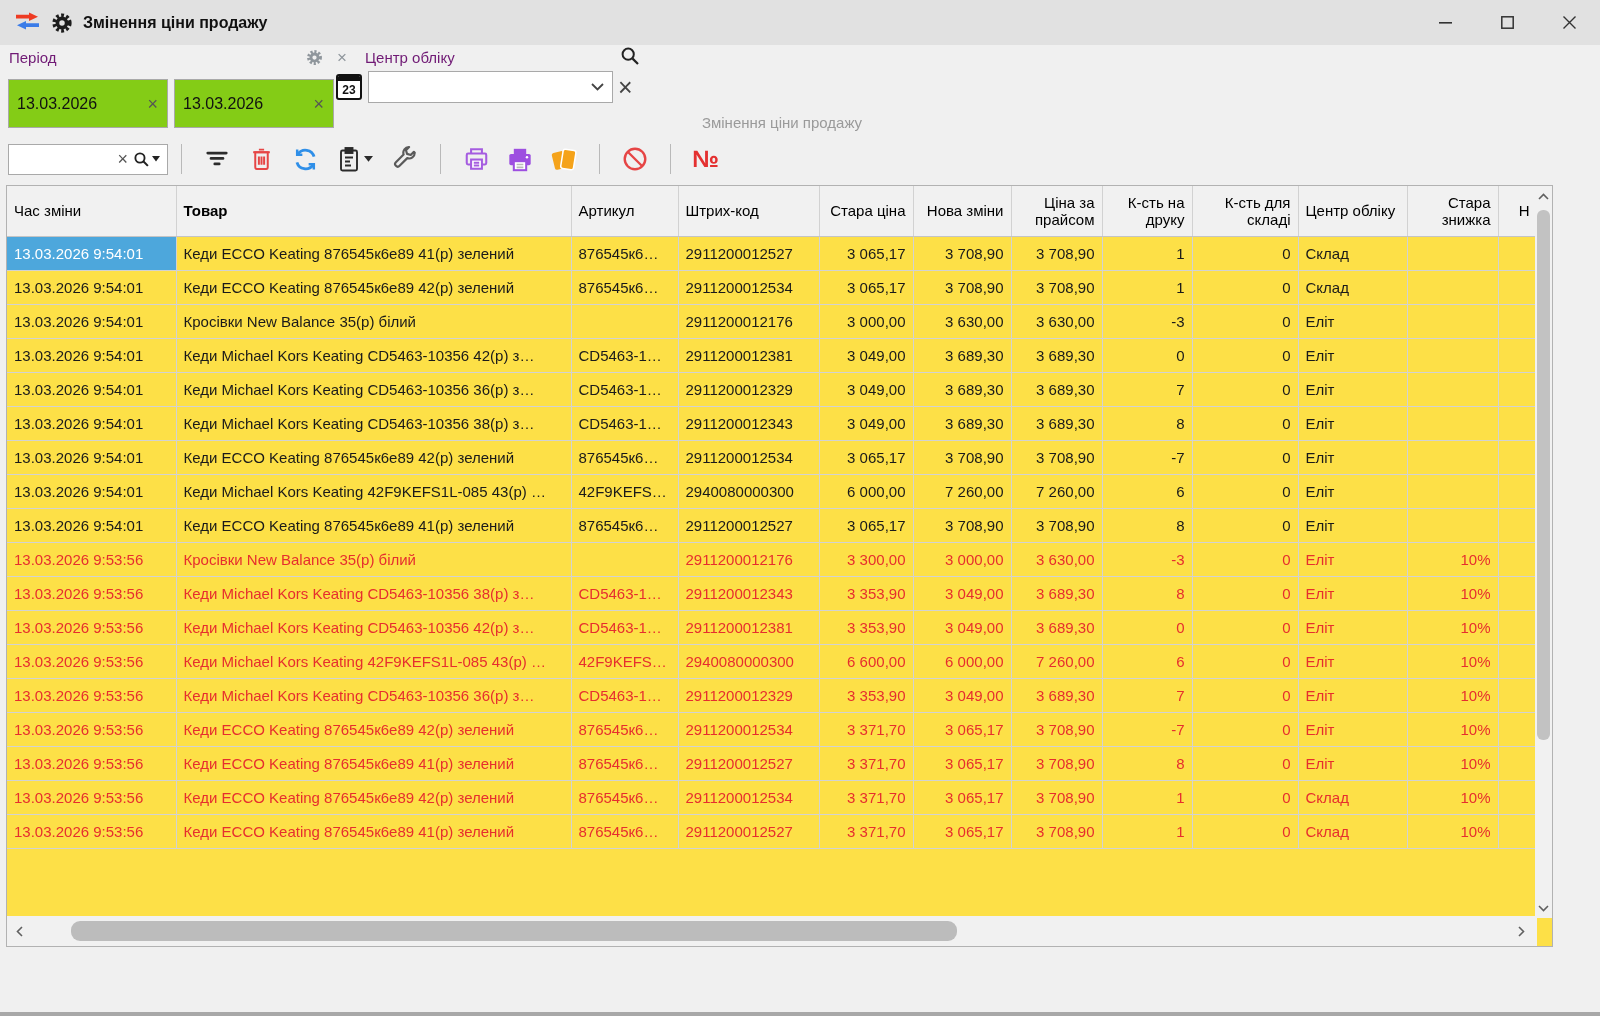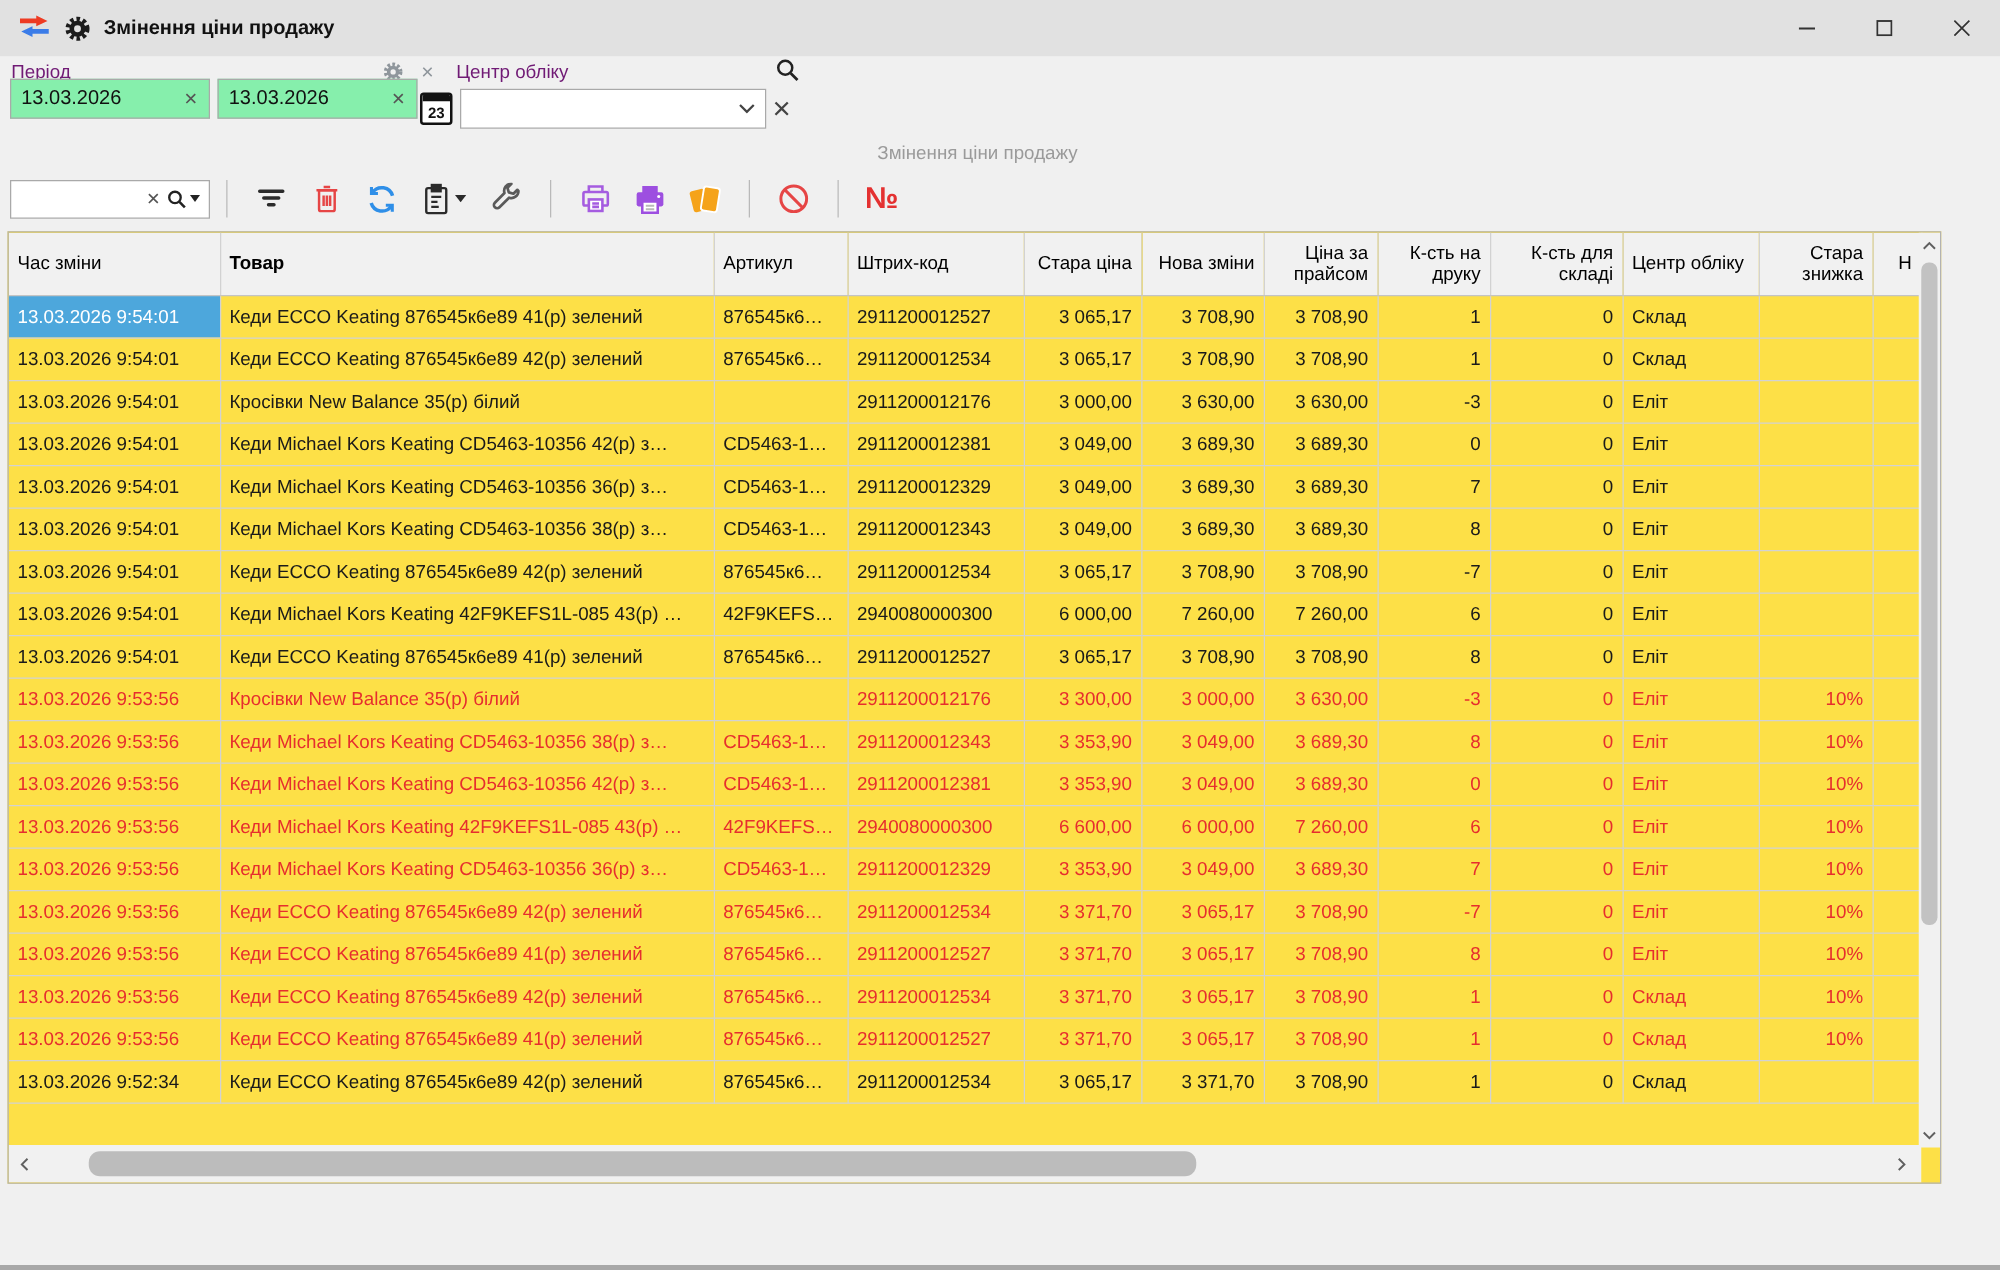--- a/index.html
+++ b/index.html
@@ -12,21 +12,21 @@
               display:flex; align-items:center; padding-left:14px; }
   .titlebar .app-icon { display:flex; align-items:center; margin-right:10px; }
   .titlebar .gear { margin-right:10px; display:flex; align-items:center; }
   .titlebar .title { font-size:16px; font-weight:bold; color:#111; }
   .win-controls { position:absolute; right:0; top:0; height:45px; display:flex; }
   .win-btn { width:62px; height:45px; display:flex; align-items:center; justify-content:center; color:#333; }
 
   
   .flt-label { position:absolute; font-size:15px; color:#701a75; }
   .flt-icon { position:absolute; display:flex; align-items:center; color:#8f969c; }
-  .inputbox { position:absolute; top:63px; height:32px; background:#86efac; border:1px solid #a9a9a9;
+  .inputbox { position:absolute; top:79px; height:49px; background:#84cc16; border:1px solid #a9a9a9;
               display:flex; align-items:center; font-size:16px; color:#111; }
   .inputbox input { border:none; outline:none; flex:1 1 auto; width:50px; font:inherit; color:inherit; padding-left:8px; background:transparent; }
   .clear-x { font-size:18px; color:#555; padding:0 9px; cursor:default; line-height:1; }
   .calendar-btn { position:absolute; top:74px; left:336px; width:26px; height:26px; border:2px solid #111;
                   border-radius:3px; background:#fff; display:flex; flex-direction:column; overflow:hidden; }
   .calendar-btn .cal-top { height:5px; background:#111; }
   .calendar-btn .cal-num { flex:1; display:flex; align-items:center; justify-content:center;
                            font-size:12px; font-weight:bold; color:#111; }
   .combo { position:absolute; top:71px; left:368px; width:245px; height:32px; background:#fff;
            border:1px solid #a9a9a9; display:flex; align-items:center; justify-content:flex-end; }
@@ -515,34 +515,20 @@
             <td class="al-left">2911200012527</td>
             <td class="al-right">3 371,70</td>
             <td class="al-right">3 065,17</td>
             <td class="al-right">3 708,90</td>
             <td class="al-right">1</td>
             <td class="al-right">0</td>
             <td class="al-left">Склад</td>
             <td class="al-right">10%</td>
             <td class="al-right"></td>
           </tr>
-          <tr>
-            <td class="al-left">13.03.2026 9:52:34</td>
-            <td class="al-left">Кеди ECCO Keating 876545к6е89 42(р) зелений</td>
-            <td class="al-left">876545к6…</td>
-            <td class="al-left">2911200012534</td>
-            <td class="al-right">3 065,17</td>
-            <td class="al-right">3 371,70</td>
-            <td class="al-right">3 708,90</td>
-            <td class="al-right">1</td>
-            <td class="al-right">0</td>
-            <td class="al-left">Склад</td>
-            <td class="al-right"></td>
-            <td class="al-right"></td>
-          </tr>
         </tbody>
     </table>
 
     <div class="vscroll">
       <div class="vbtn up">
         <svg width="11" height="7" viewBox="0 0 11 7">
             <path d="M1 6 L5.5 1.5 L10 6" fill="none" stroke="#606060" stroke-width="1.6"></path>
           </svg>
       </div>
       <div class="vthumb"></div>

